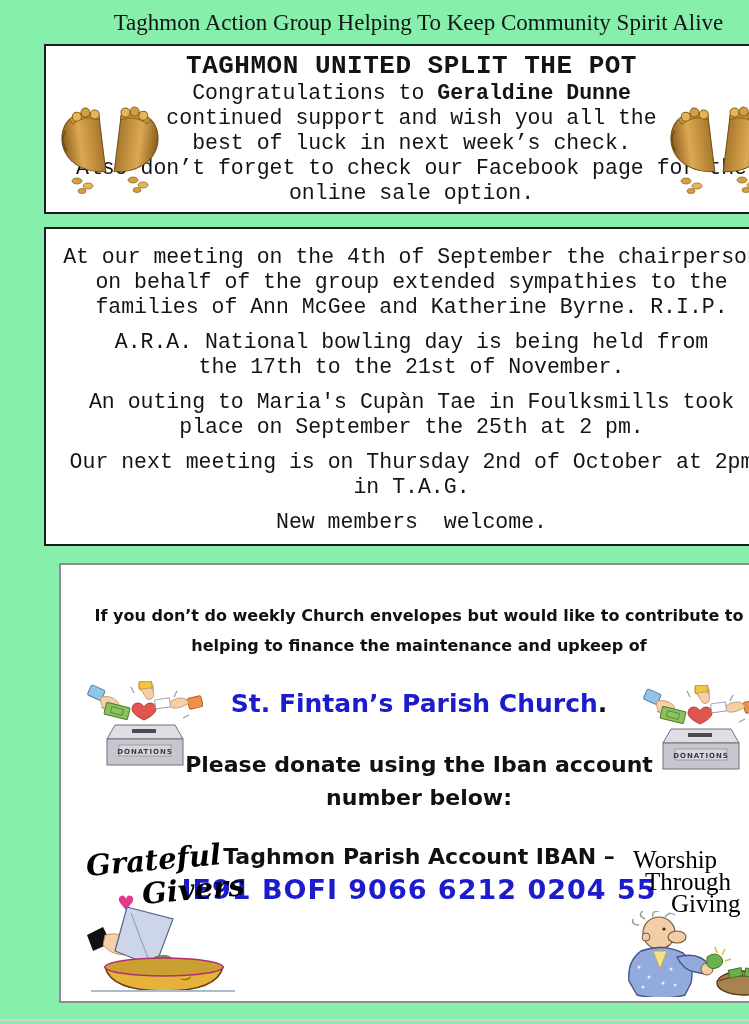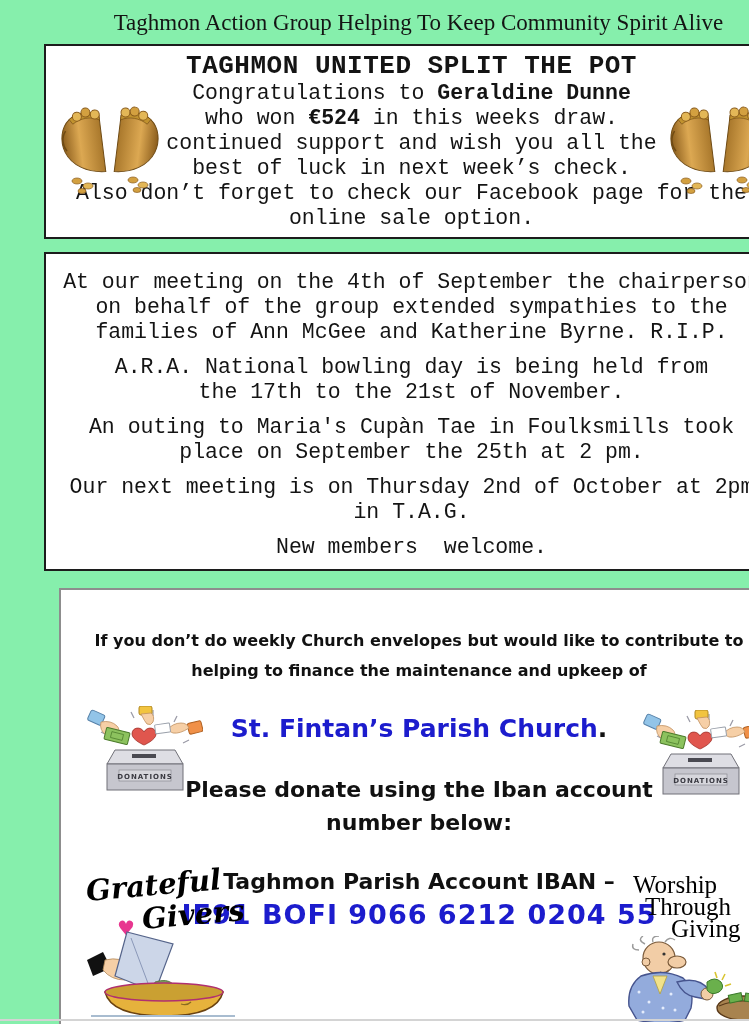--- a/index.html
+++ b/index.html
@@ -122,21 +122,20 @@
         <ellipse cx="28" cy="98" rx="5" ry="3" fill="#e3b757" stroke="#8a5c1c" stroke-width=".7"></ellipse>
         <ellipse cx="22" cy="103" rx="4" ry="2.5" fill="#d3a040" stroke="#8a5c1c" stroke-width=".7"></ellipse>
         <ellipse cx="73" cy="92" rx="5" ry="3" fill="#d3a040" stroke="#8a5c1c" stroke-width=".7"></ellipse>
         <ellipse cx="83" cy="97" rx="5" ry="3" fill="#e3b757" stroke="#8a5c1c" stroke-width=".7"></ellipse>
         <ellipse cx="77" cy="102" rx="4" ry="2.5" fill="#d3a040" stroke="#8a5c1c" stroke-width=".7"></ellipse>
       </svg>
     </span>
 
     <div class="narrow">
       <div class="line"><span>Congratulations to </span><b>Geraldine Dunne</b></div>
-      <div class="line"><span>who won </span><b>€524</b><span> in this weeks draw.</span></div>
       <div class="line">continued support and wish you all the</div>
       <div class="line">best of luck in next week’s check.</div>
     </div>
     <div class="line">Also don’t forget to check our Facebook page for the online sale option.</div>
   </div>
 
   <div class="box box2">
     <p>At our meeting on the 4th of September the chairperson on behalf of the group extended sympathies to the families of Ann McGee and Katherine Byrne. R.I.P.</p>
     <p style="max-width:640px;">A.R.A. National bowling day is being held from the 17th to the 21st of November.</p>
     <p style="max-width:680px;">An outing to Maria's Cupàn Tae in Foulksmills took place on September the 25th at 2 pm.</p>

